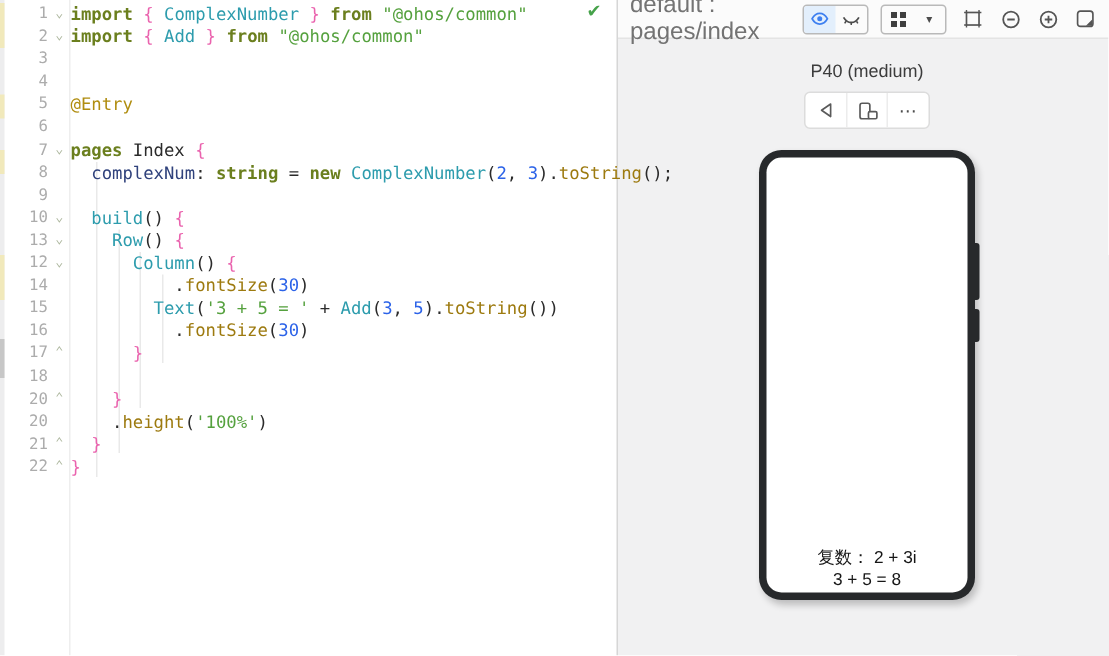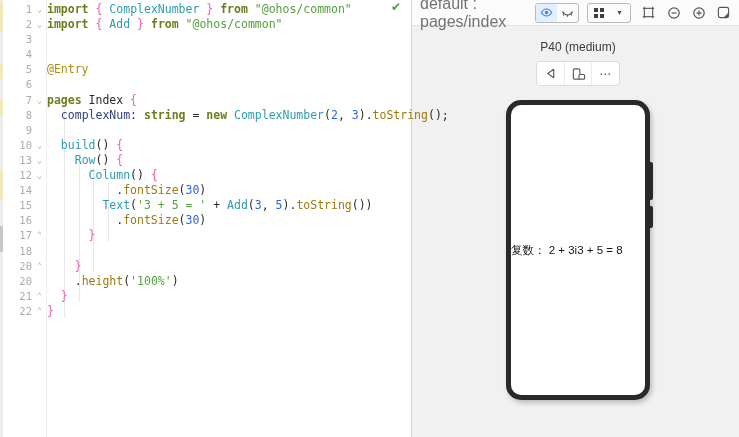--- a/index.html
+++ b/index.html
@@ -50,21 +50,21 @@
     font-size:12px;color:#3c3c3c;}
   .nav-group{position:absolute;left:124px;top:61px;width:84px;height:25px;background:#ffffff;
     border:1px solid #dcdcdc;border-radius:4px;display:flex;box-sizing:border-box;}
   .nav-btn{flex:1;display:flex;align-items:center;justify-content:center;}
   .nav-btn + .nav-btn{border-left:1px solid #ececec;}
   .more-glyph{font-size:12px;color:#4c4c4c;letter-spacing:1px;line-height:1;}
   
   .phone{position:absolute;left:94px;top:100px;width:144px;height:300px;background:#27292b;
     border-radius:15px;box-shadow:2px 3px 5px rgba(0,0,0,0.22);}
   .phone-screen{position:absolute;left:5px;top:5px;right:5px;bottom:5px;background:#ffffff;
-    border-radius:10px;display:flex;flex-direction:row;align-items:center;justify-content:flex-start;}
+    border-radius:10px;display:flex;flex-direction:column;align-items:center;justify-content:flex-end;}
   .side-btn{position:absolute;background:#27292b;border-radius:0 2px 2px 0;}
   .side-btn.volume{right:-3px;top:62px;width:3px;height:38px;}
   .side-btn.power{right:-3px;top:106px;width:3px;height:22px;}
   .screen-line{font-size:11.5px;color:#161616;line-height:15px;text-align:center;}
 </style>
 </head>
 <body>
 
 <div class="editor">
   <div class="vcs-strip">

